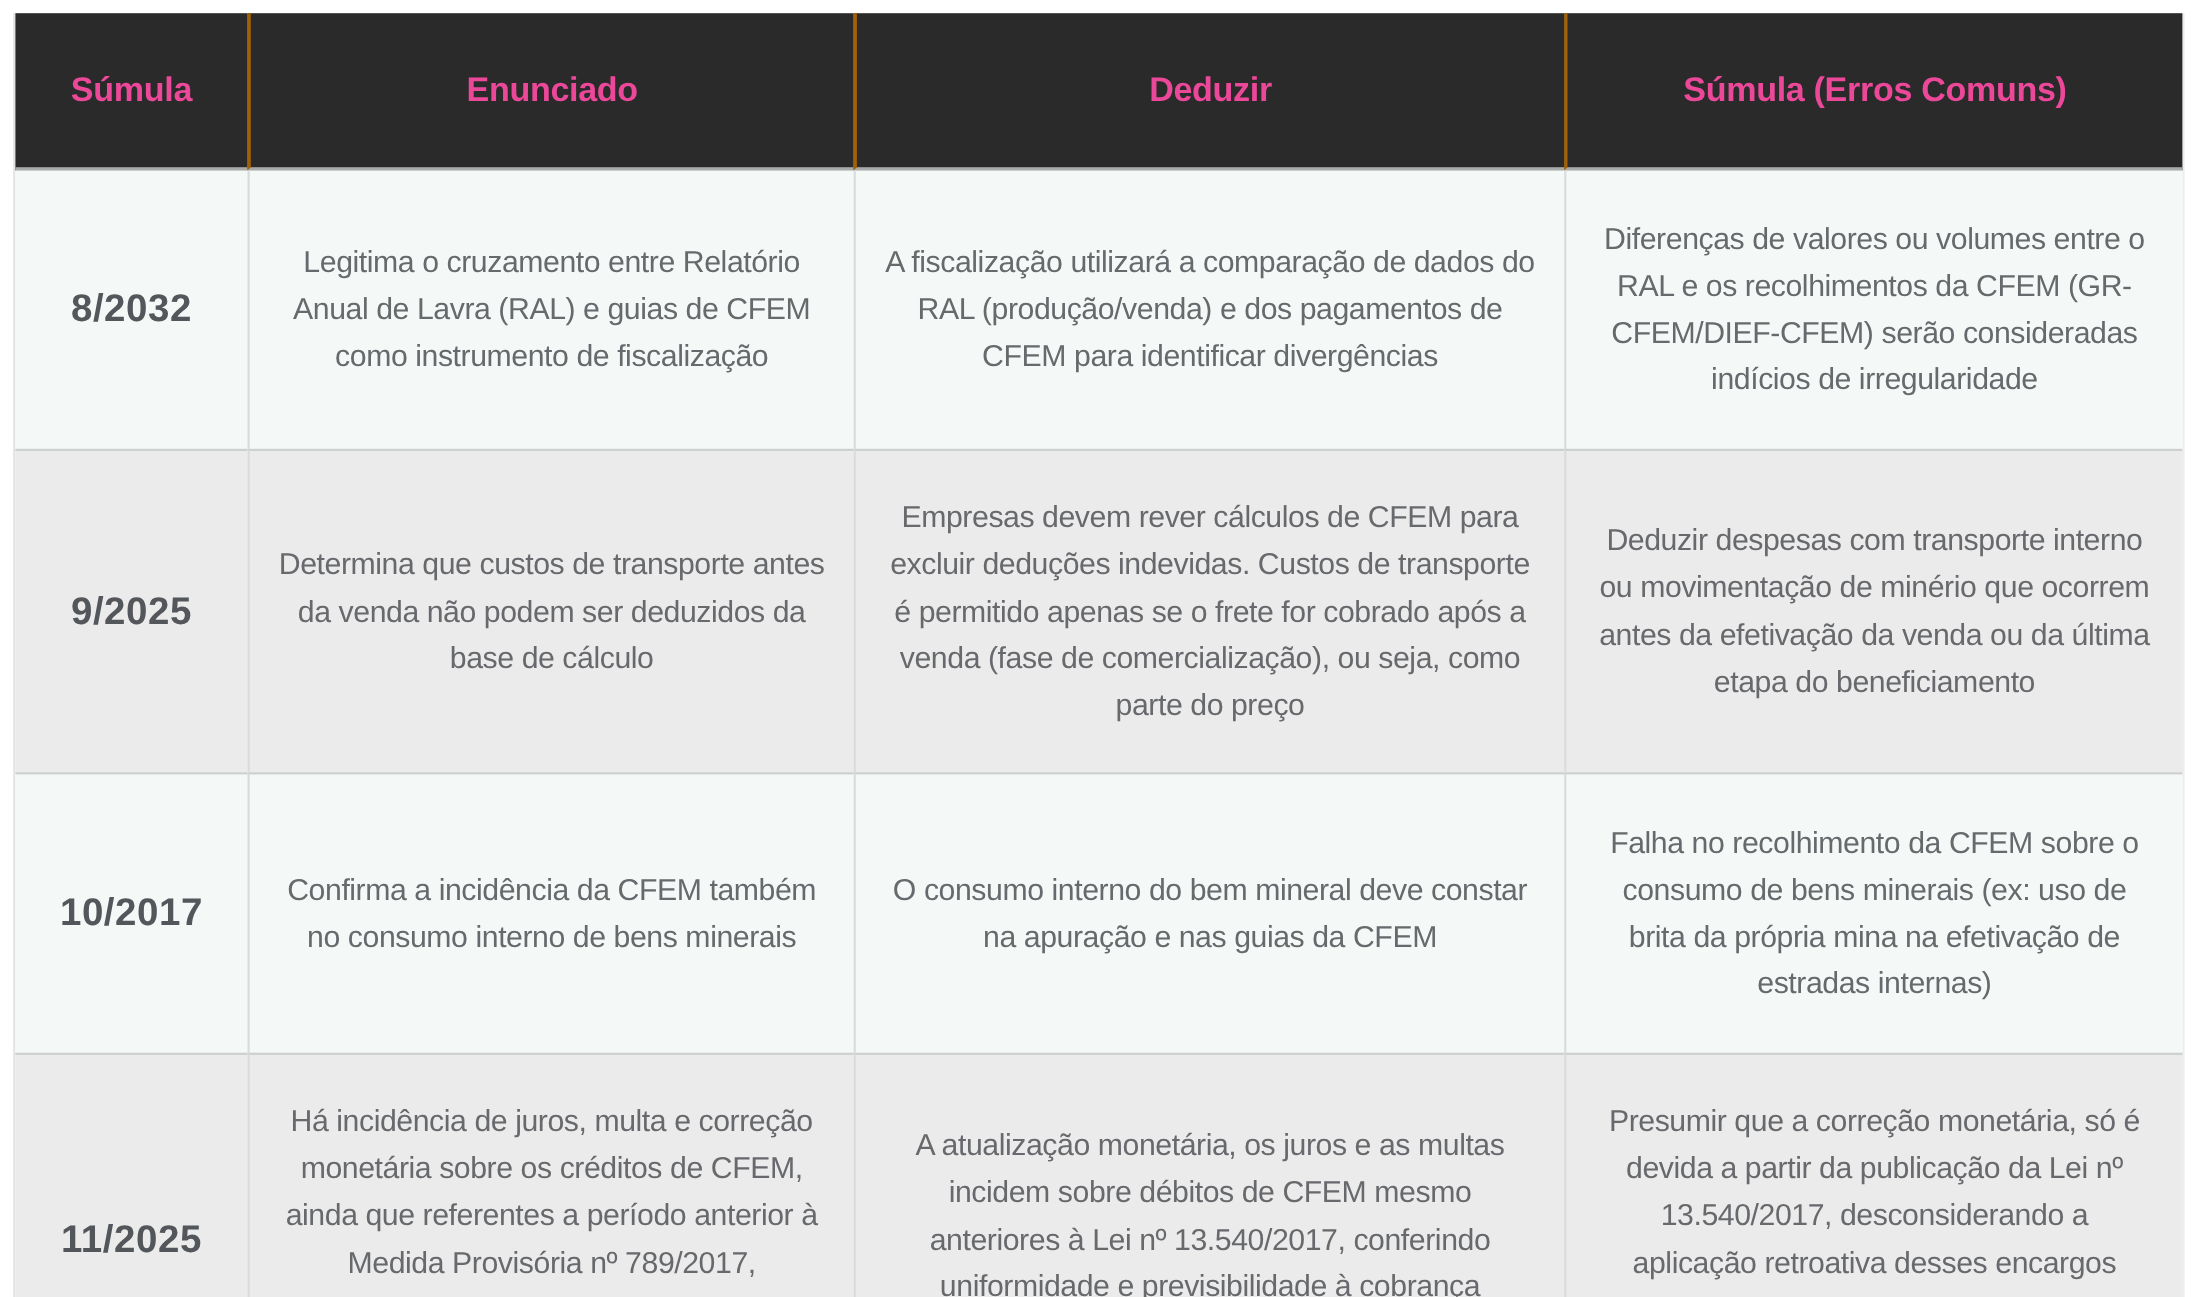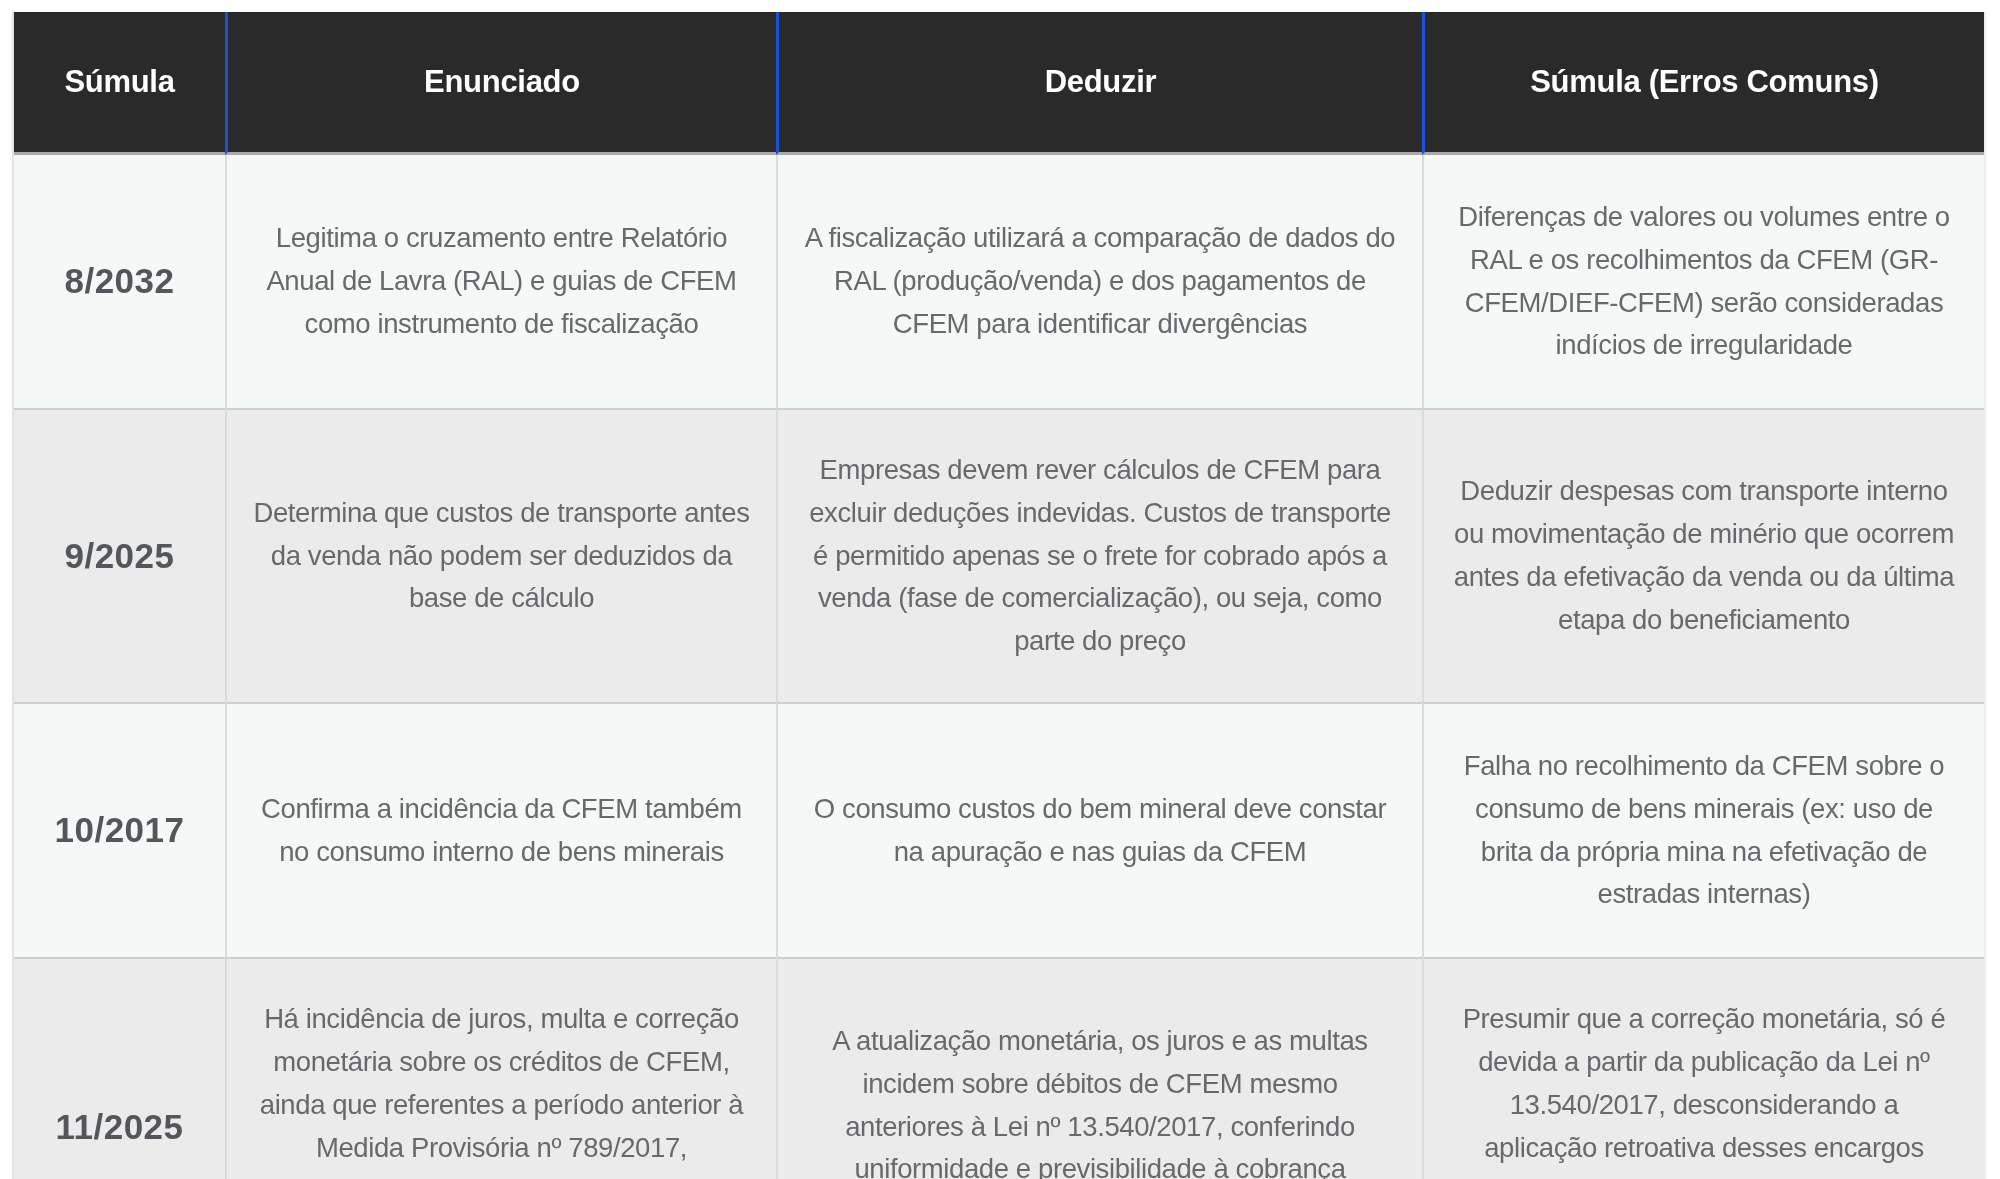--- a/index.html
+++ b/index.html
@@ -26,32 +26,32 @@
     border-right: 2px solid #ececec;
     border-bottom: 2px solid #d2d2d2;
   }
   col.c-sumula   { width: 211px; }
   col.c-enunciado{ width: 551px; }
   col.c-impacto  { width: 646px; }
   col.c-atencao  { width: 562px; }
 
   thead th {
     background: #2a2a2a;
-    color: #ffffff;
+    color: #ec4899;
     font-weight: bold;
     font-size: 31px;
     letter-spacing: -0.3px;
     height: 140px;
     text-align: center;
     vertical-align: middle;
     border-bottom: 3px solid #a9aba9;
     padding: 0 24px;
   }
   thead th + th {
-    border-left: 3px solid #1d4ed8;
+    border-left: 3px solid #a16207;
     margin-left: 20px;
   }
 
   tbody td {
     text-align: center;
     vertical-align: middle;
     font-size: 27.5px;
     letter-spacing: -0.4px;
     color: #67696c;
     line-height: 1.56;
@@ -105,21 +105,21 @@
       </tr>
       <tr class="row-gray r2">
         <td class="sumula-cell">9/2025</td>
         <td>Determina que custos de transporte antes da venda não podem ser deduzidos da base de cálculo</td>
         <td>Empresas devem rever cálculos de CFEM para excluir deduções indevidas. Custos de transporte é permitido apenas se o frete for cobrado após a venda (fase de comercialização), ou seja, como parte do preço</td>
         <td>Deduzir despesas com transporte interno ou movimentação de minério que ocorrem antes da efetivação da venda ou da última etapa do beneficiamento</td>
       </tr>
       <tr class="row-light r3">
         <td class="sumula-cell">10/2017</td>
         <td>Confirma a incidência da CFEM também no consumo interno de bens minerais</td>
-        <td>O consumo custos do bem mineral deve constar na apuração e nas guias da CFEM</td>
+        <td>O consumo interno do bem mineral deve constar na apuração e nas guias da CFEM</td>
         <td>Falha no recolhimento da CFEM sobre o consumo de bens minerais (ex: uso de brita da própria mina na efetivação de estradas internas)</td>
       </tr>
       <tr class="row-gray r4">
         <td class="sumula-cell">11/2025</td>
         <td>Há incidência de juros, multa e correção monetária sobre os créditos de CFEM, ainda que referentes a período anterior à Medida Provisória nº 789/2017, posteriormente convertida na Lei nº 13.540/2017.</td>
         <td>A atualização monetária, os juros e as multas incidem sobre débitos de CFEM mesmo anteriores à Lei nº 13.540/2017, conferindo uniformidade e previsibilidade à cobrança retroativa.</td>
         <td>Presumir que a correção monetária,  só é devida a partir da publicação da Lei nº 13.540/2017, desconsiderando a aplicação retroativa desses encargos sobre débitos mais antigos, conforme previsto pela ANM.</td>
       </tr>
     </tbody>
   </table>

